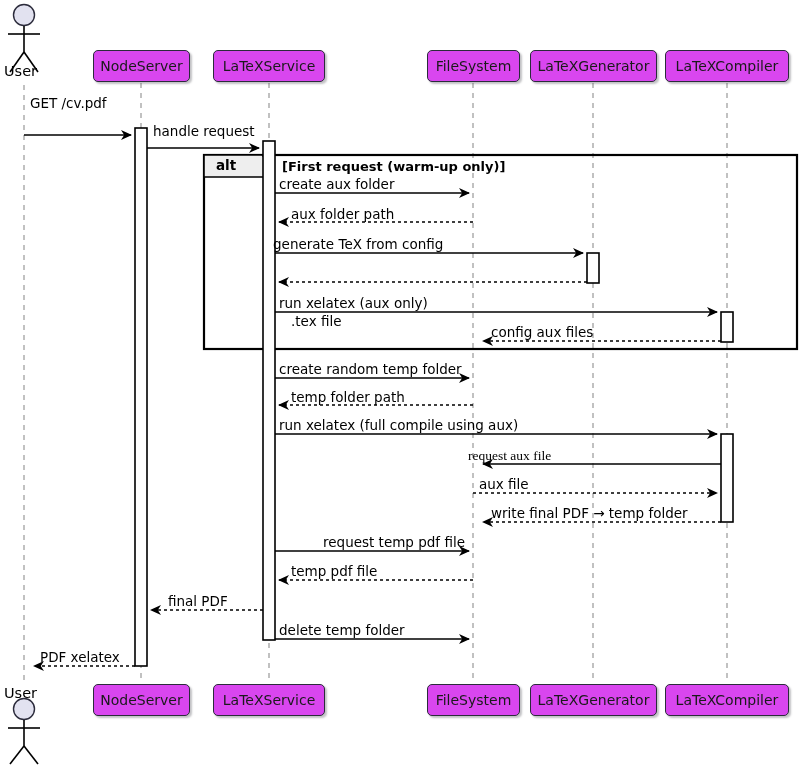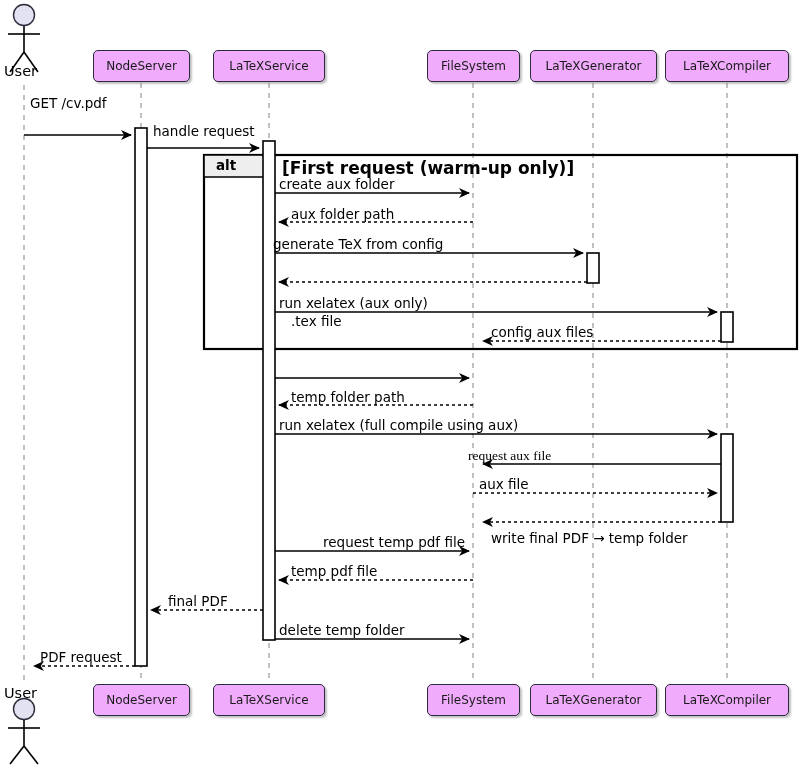--- a/index.html
+++ b/index.html
@@ -21,26 +21,26 @@
   }
   #svg-layer {
     position: absolute;
     left: 0; top: 0;
     width: 802px;
     height: 765px;
   }
   .participant-box {
     position: absolute;
     box-sizing: border-box;
-    background: #f0abfc;
+    background: #d946ef;
     border: 1px solid #2B2B3B;
     border-radius: 5px;
     box-shadow: 2px 2px 2px rgba(80,80,90,0.35);
     color: #1a1a1a;
-    font-size: 12px;
+    font-size: 14px;
     line-height: 1;
     display: flex;
     align-items: center;
     justify-content: center;
     white-space: nowrap;
   }
   .msg-label {
     position: absolute;
     font-size: 13.5px;
     color: #000000;
@@ -57,21 +57,21 @@
   .alt-tag {
     position: absolute;
     font-size: 13.5px;
     font-weight: bold;
     color: #000000;
     white-space: nowrap;
     line-height: 1;
   }
   .alt-cond {
     position: absolute;
-    font-size: 17px;
+    font-size: 13px;
     font-weight: bold;
     color: #000000;
     white-space: nowrap;
     line-height: 1;
   }
 </style>
 </head>
 <body>
 
 <div id="diagram">
@@ -165,24 +165,25 @@
   <div class="alt-cond" style="left:282px; top:160px;">[First request (warm-up only)]</div>
 
   <div class="msg-label" style="left:30px;  top:97px;">GET /cv.pdf</div>
   <div class="msg-label" style="left:153px; top:125px;">handle request</div>
   <div class="msg-label" style="left:279px; top:178px;">create aux folder</div>
   <div class="msg-label" style="left:291px; top:208px;text-align:right;">aux folder path</div>
   <div class="msg-label" style="left:273px; top:238px;">generate TeX from config</div>
   <div class="msg-label" style="left:291px; top:267px;margin-top:48px;">.tex file</div>
   <div class="msg-label" style="left:279px; top:297px;">run xelatex (aux only)</div>
   <div class="msg-label" style="left:491px; top:326px;">config aux files</div>
+  <div class="msg-label" style="left:279px; top:363px;">create random temp folder</div>
   <div class="msg-label" style="left:291px; top:391px;">temp folder path</div>
   <div class="msg-label" style="left:279px; top:419px;">run xelatex (full compile using aux)</div>
   <div class="msg-label" style="left:468px; top:449px;font-family:Liberation Serif, serif;">request aux file</div>
   <div class="msg-label" style="left:479px; top:478px;">aux file</div>
-  <div class="msg-label" style="left:491px; top:532px;text-align:right;">write final PDF → temp folder</div>
+  <div class="msg-label" style="left:491px; top:507px;text-align:right;">write final PDF → temp folder</div>
   <div class="msg-label" style="left:279px; top:536px;margin-left:44px;">request temp pdf file</div>
   <div class="msg-label" style="left:291px; top:565px;">temp pdf file</div>
   <div class="msg-label" style="left:168px; top:595px;">final PDF</div>
   <div class="msg-label" style="left:279px; top:624px;">delete temp folder</div>
-  <div class="msg-label" style="left:40px;  top:651px;">PDF request</div>
+  <div class="msg-label" style="left:40px;  top:651px;">PDF xelatex</div>
 
 </div>
 
 </body></html>

